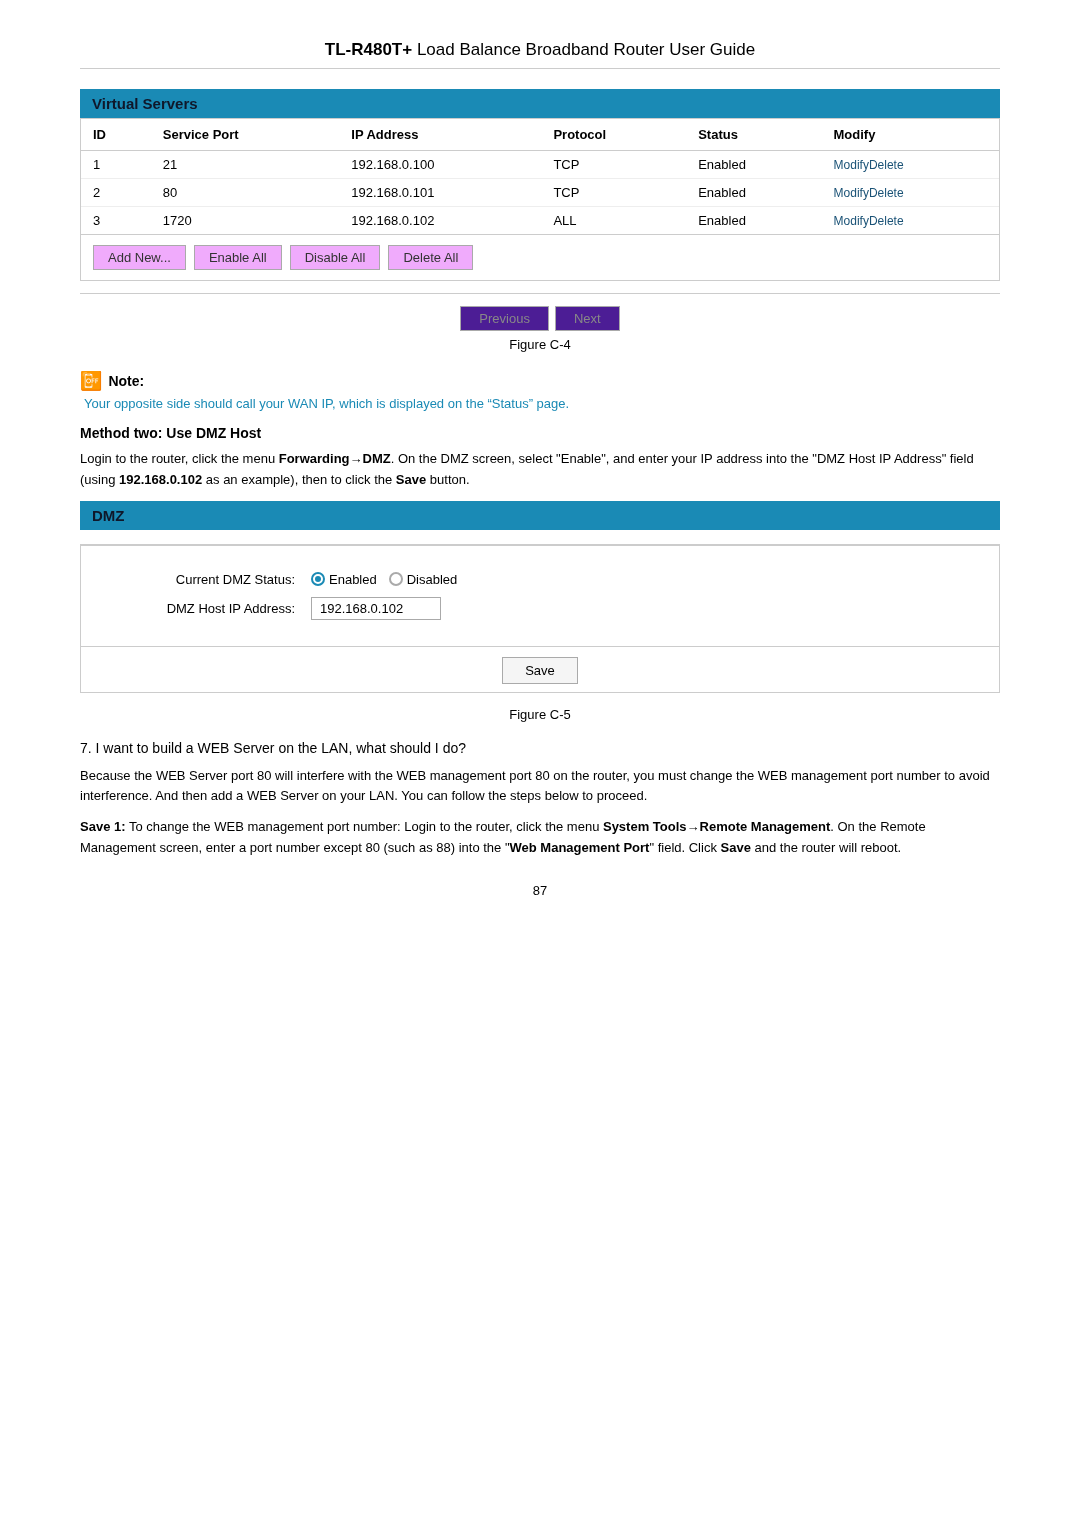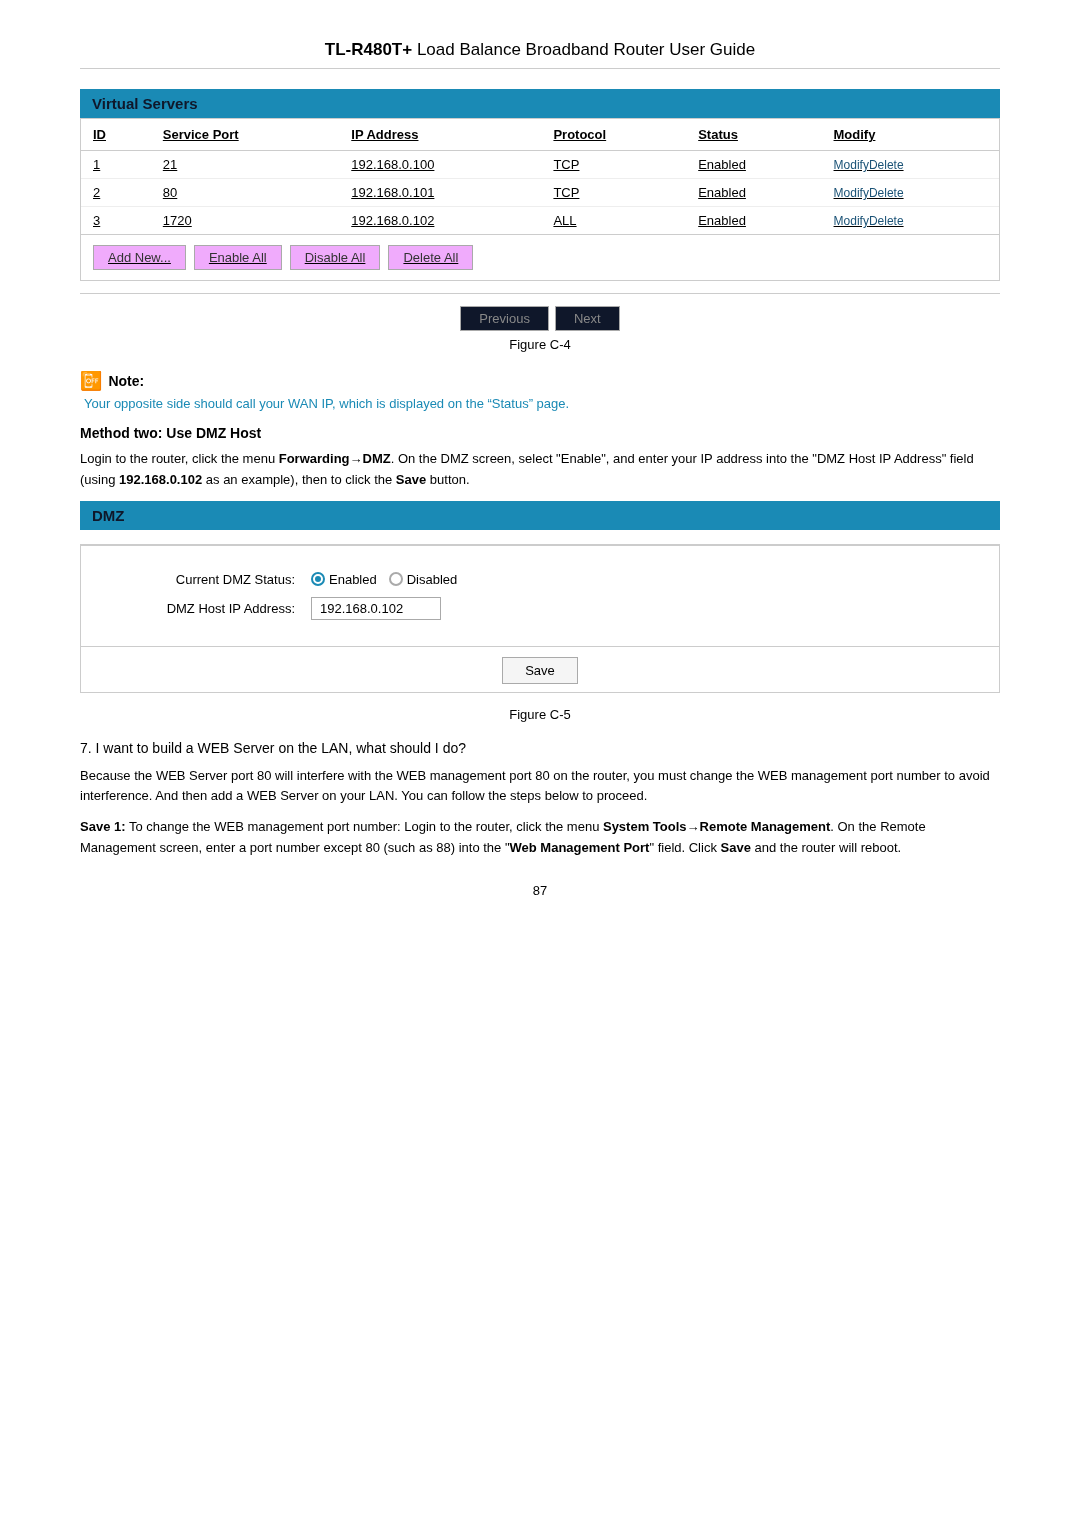--- a/index.html
+++ b/index.html
@@ -26,21 +26,20 @@
       background: #1a8ab5;
       color: #0f172a;
       font-weight: bold;
       font-size: 15px;
       padding: 6px 12px;
       margin-bottom: 0;
     }
     .table-container {
       border: 1px solid #ccc;
       margin-bottom: 12px;
-      text-decoration: underline;
     }
     .table-container table {
       width: 100%;
       border-collapse: collapse;
       font-size: 13px;
     }
     .table-container table thead tr {
       border-bottom: 1px solid #ccc;
     }
     .table-container table th {
@@ -76,21 +75,21 @@
       color: #333;
     }
     .nav-row {
       display: flex;
       justify-content: center;
       gap: 6px;
       margin: 12px 0 4px 0;
     }
     .nav-btn {
       border: 1px solid #aaa;
-      background: #0f172a;
+      background: #4c1d95;
       padding: 4px 18px;
       font-size: 13px;
       color: #888;
       cursor: default;
     }
     .figure-label {
       text-align: center;
       font-size: 13px;
       margin: 6px 0 18px 0;
     }

